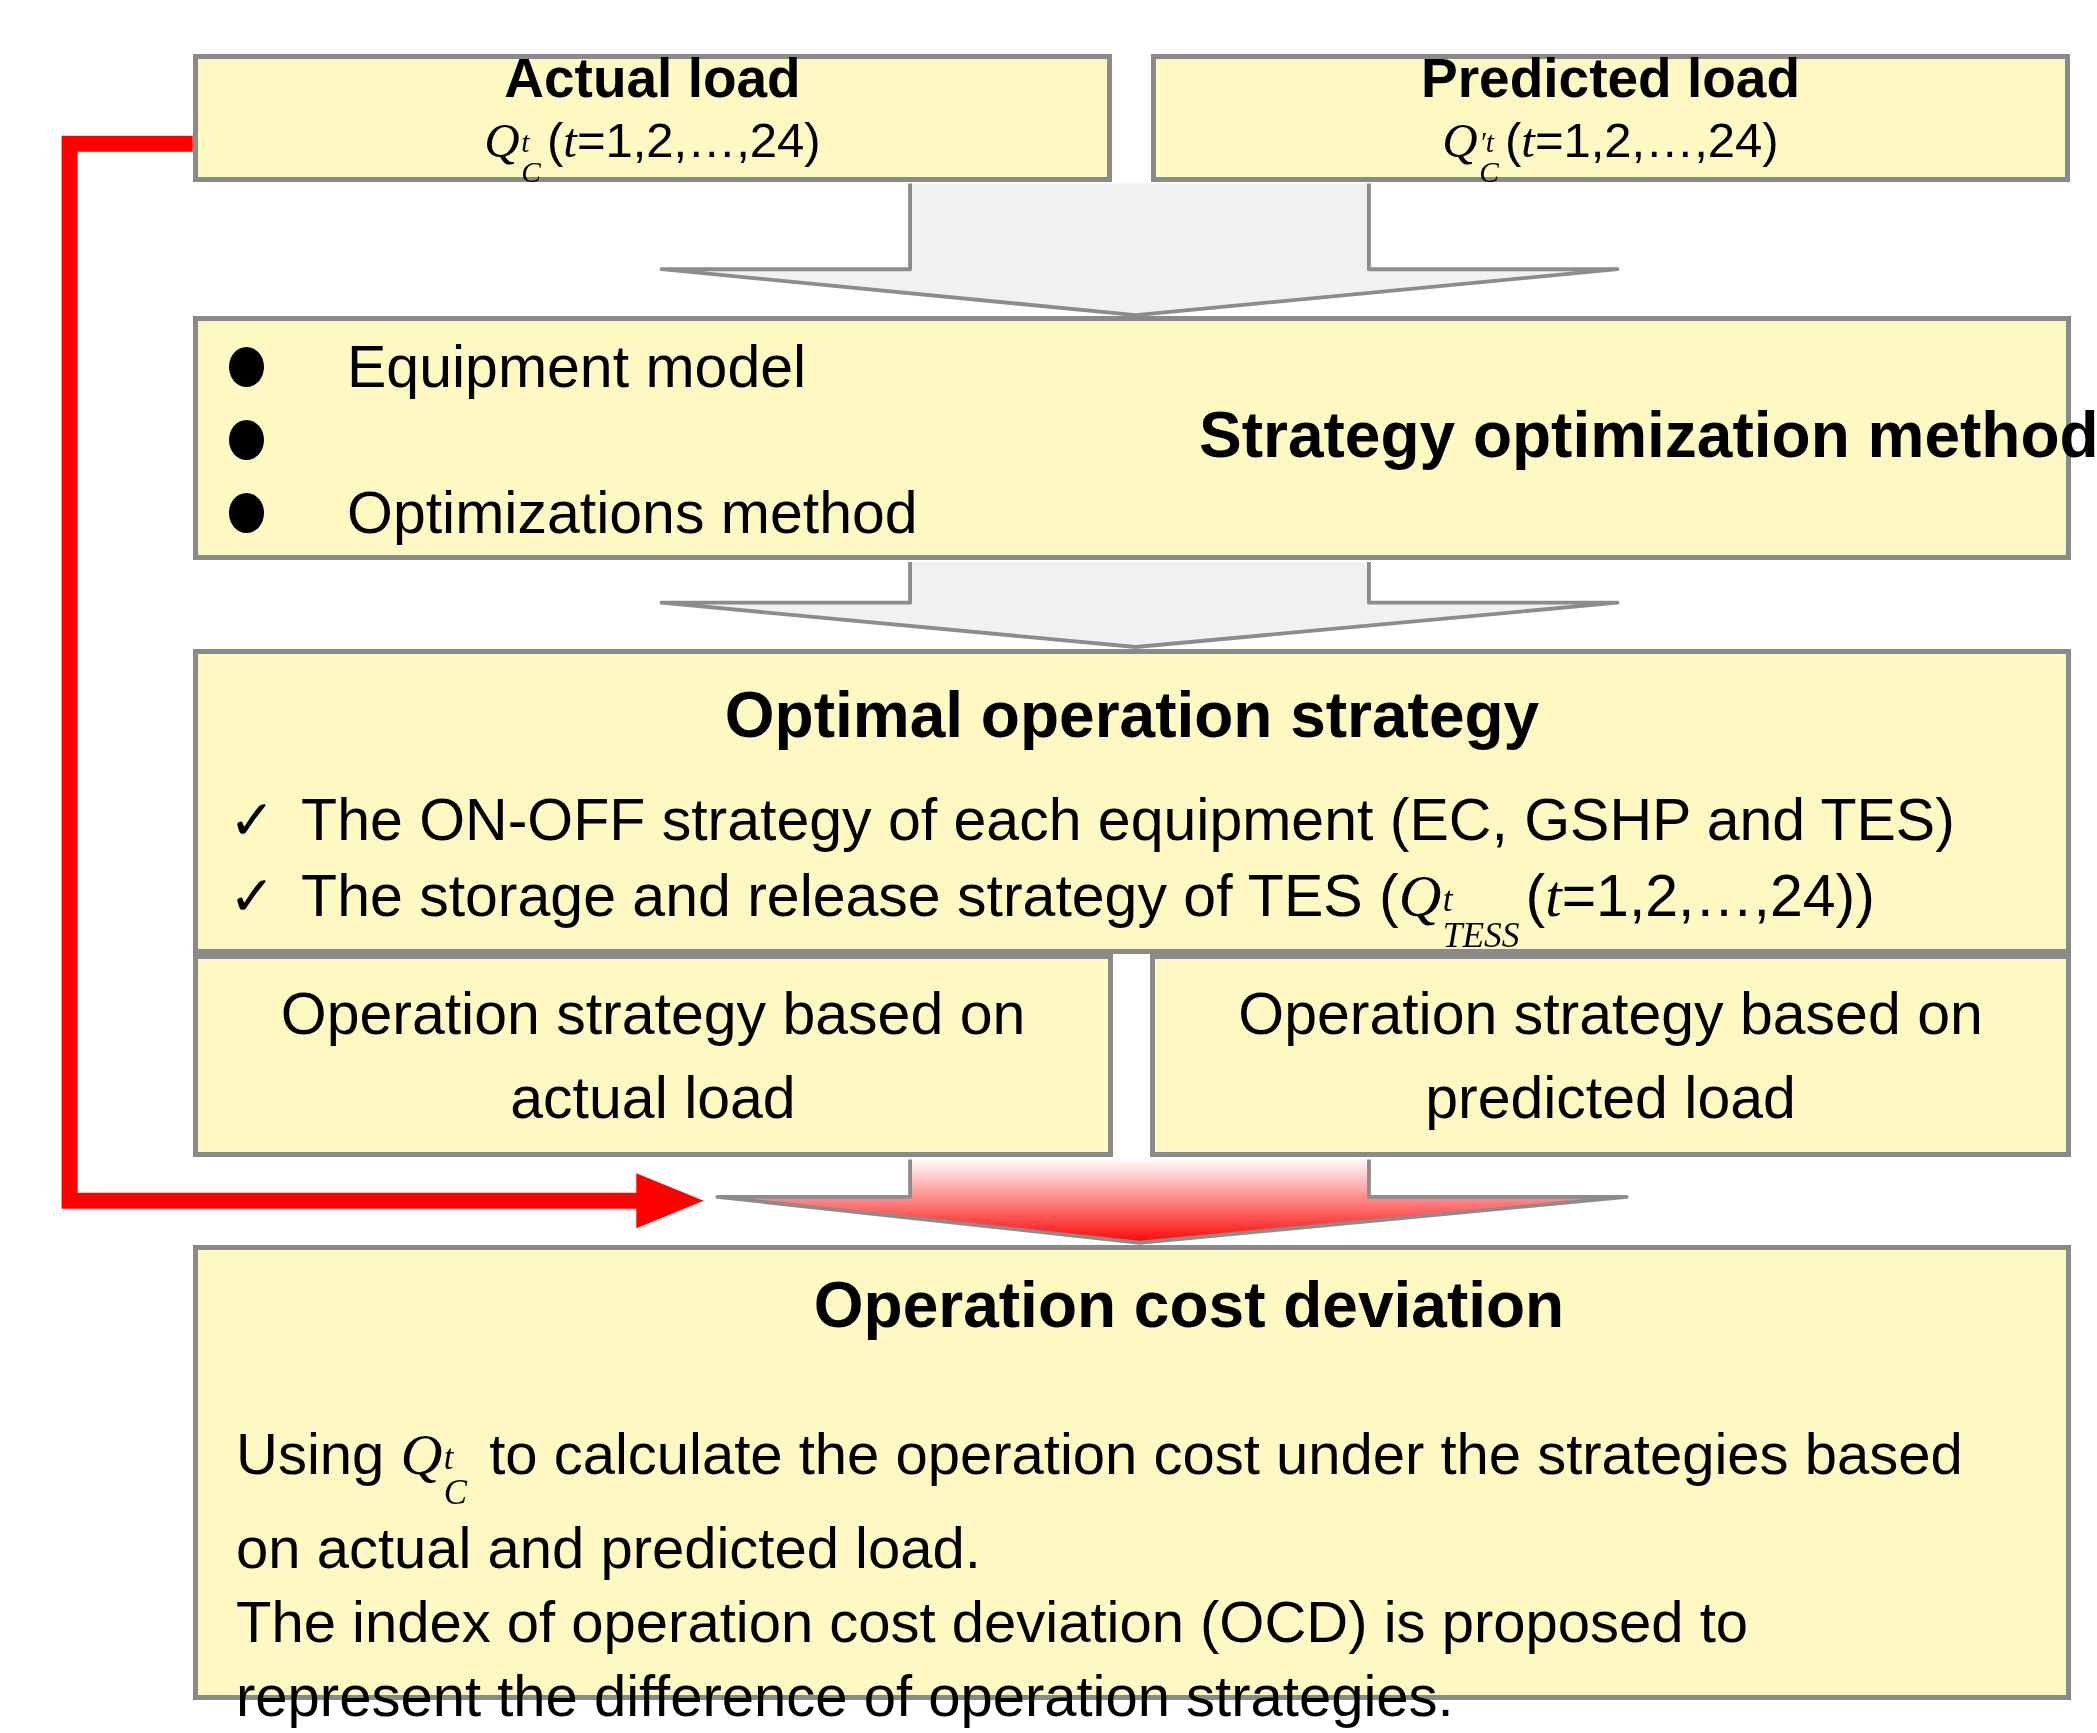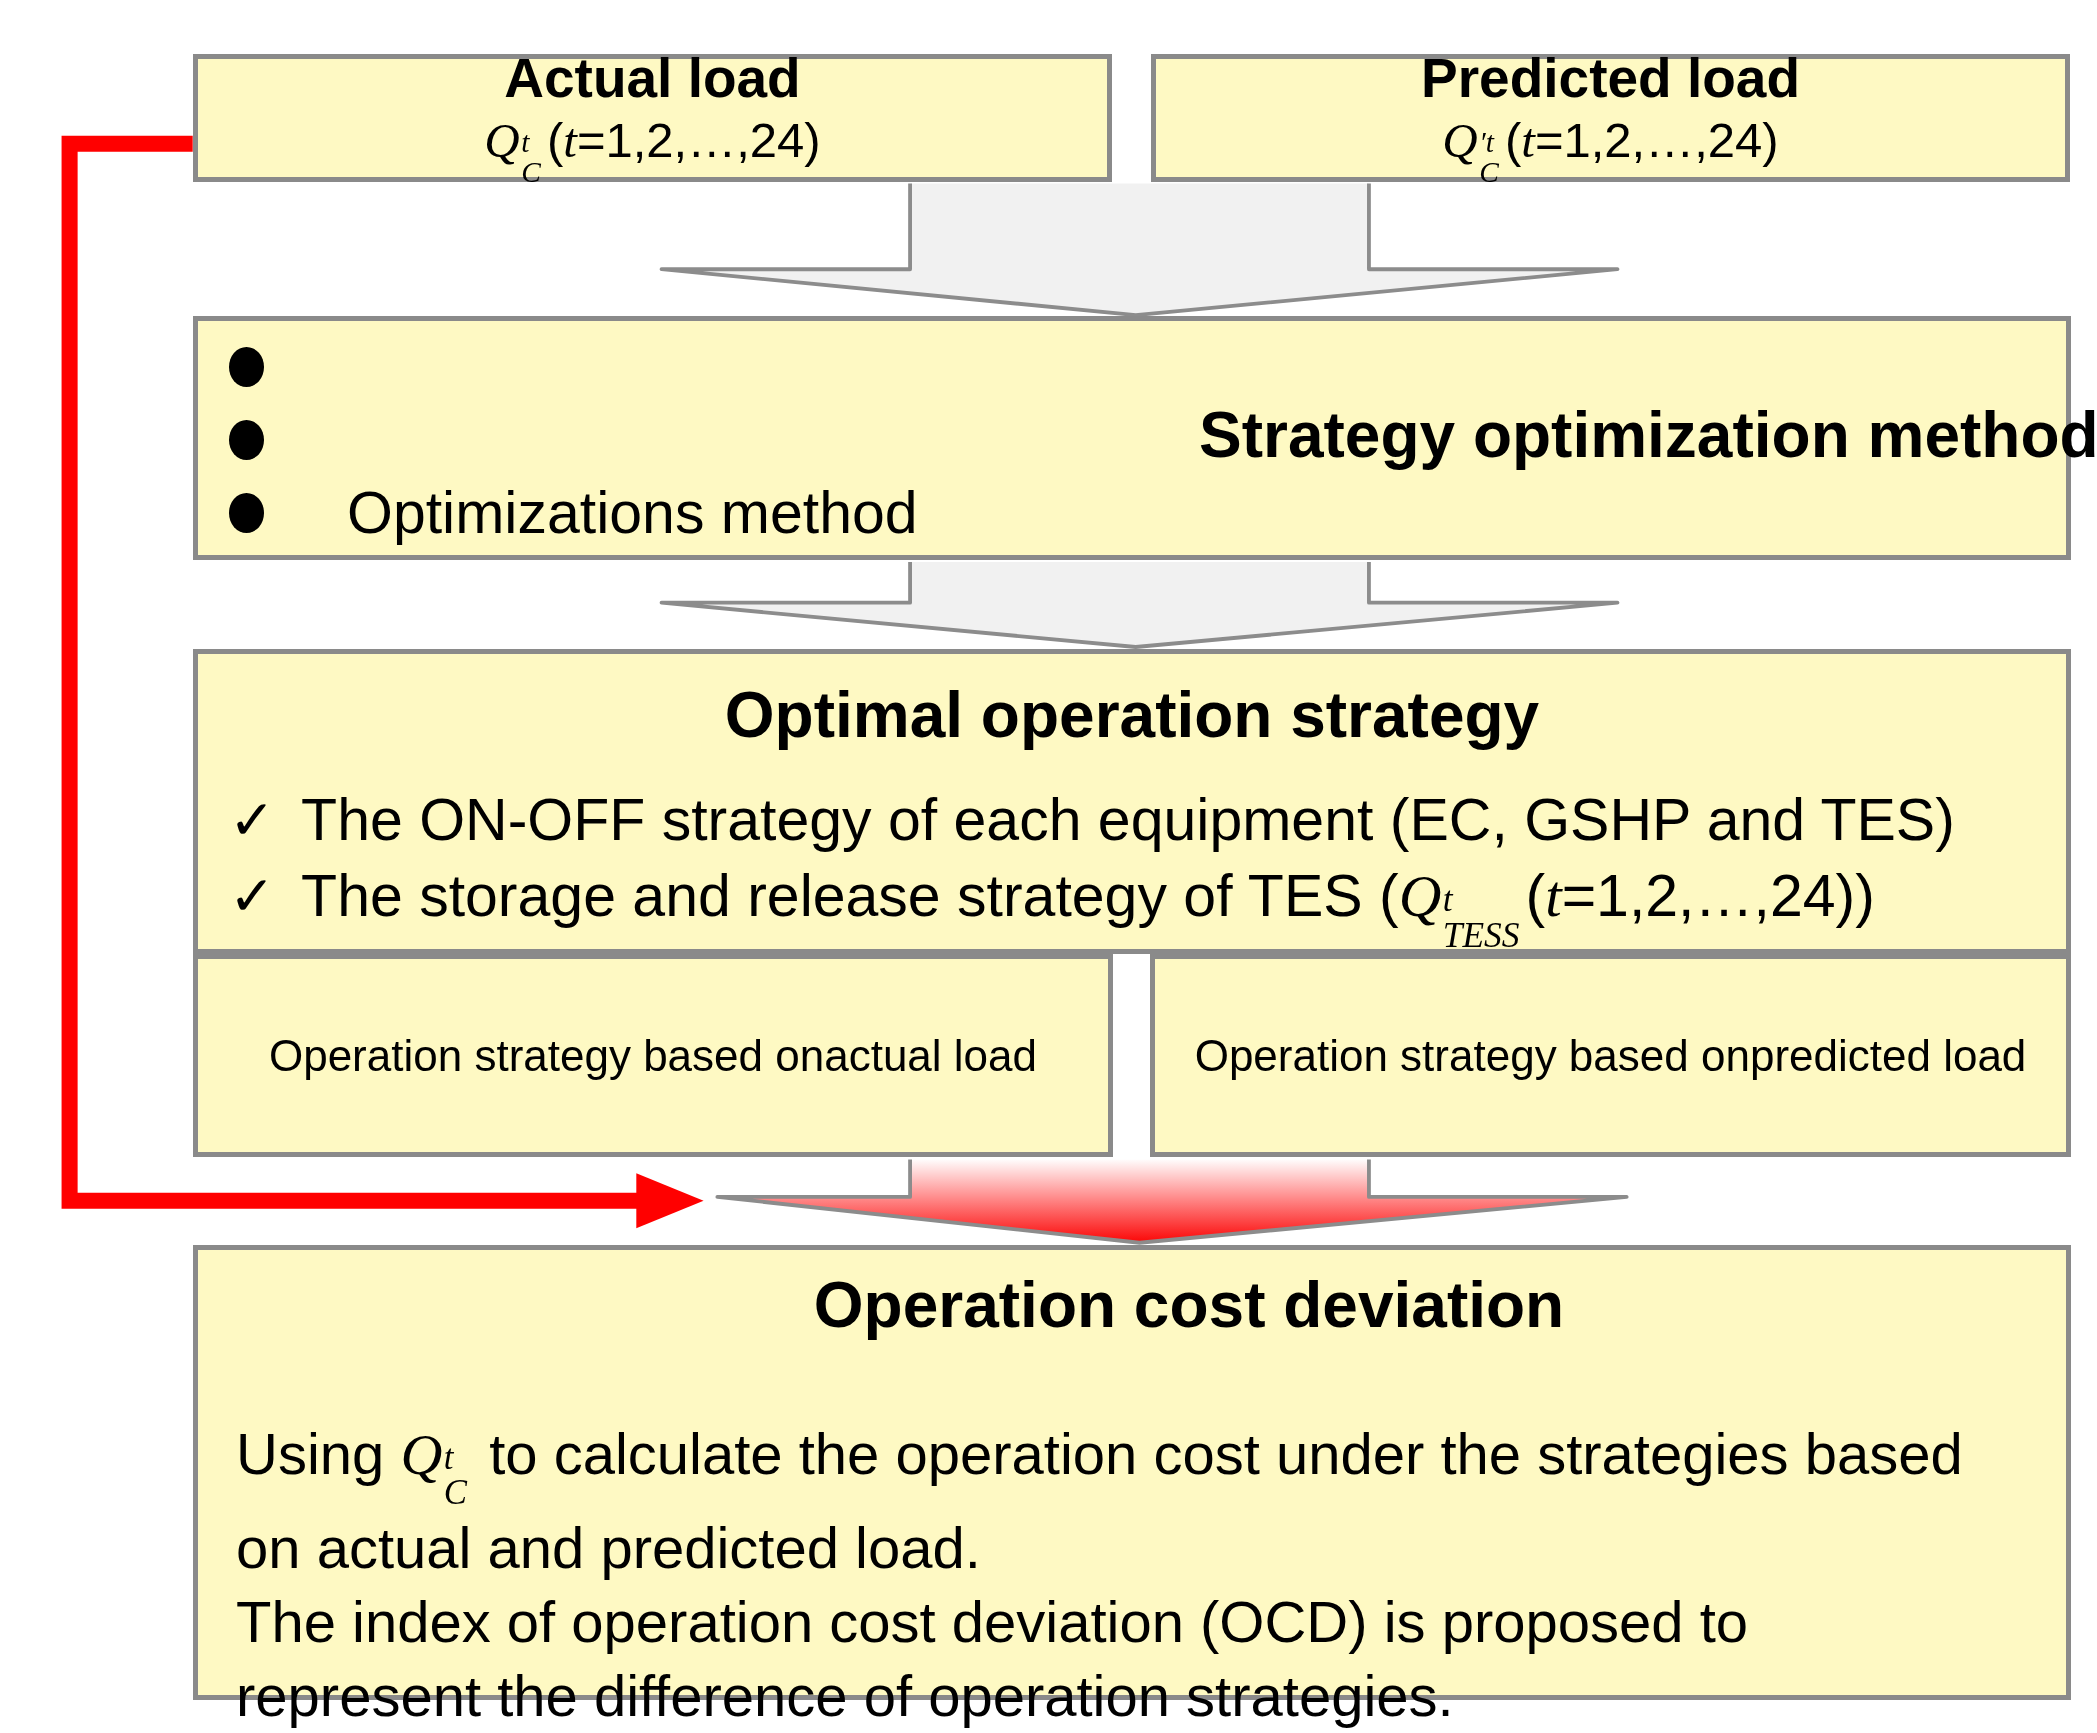--- a/index.html
+++ b/index.html
@@ -30,22 +30,22 @@
     position:absolute;left:1151px;top:398px;width:887px;
     font-size:64px;font-weight:bold;white-space:nowrap;margin-left:48px;
   }
   
   .opt-title{position:absolute;left:193px;top:678px;width:1878px;text-align:center;
     font-size:64px;font-weight:bold;}
   .checks{position:absolute;left:229px;top:782px;width:1821px;}
   .crow{display:flex;align-items:flex-start;height:76px;font-size:59px;line-height:76px;white-space:nowrap;}
   .cmark{font-size:55px;margin-right:26px;line-height:76px;}
   
-  .subbox{display:flex;flex-direction:row;align-items:center;justify-content:center;
-    font-size:44px;line-height:84px;text-align:right;}
+  .subbox{display:flex;flex-direction:column;align-items:center;justify-content:center;
+    font-size:59px;line-height:84px;text-align:right;}
   
   .ocd-title{position:absolute;left:193px;top:1268px;width:1992px;text-align:center;
     font-size:64px;font-weight:bold;}
   .ocd-par{position:absolute;left:236px;top:1381px;width:1805px;font-size:58px;line-height:74px;}
   .nowrap{white-space:nowrap;margin-top:36px;}
 </style>
 </head>
 <body>
 
 <svg class="layer" viewBox="0 0 2742 2266">
@@ -78,20 +78,21 @@
   <div class="ttl">Predicted load</div>
   <div class="frm nowrap">
     <span class="mq">Q</span><span class="qstack"><span class="s">′t</span><span class="s">C</span></span><span>(</span><span class="mt">t</span><span>=1,2,…,24)</span>
   </div>
 </div>
 
 <div class="box" style="left:193px;top:316px;width:1878px;height:244px;"></div>
 <div class="bullets">
   <div class="brow">
     <span class="bdot"></span>
+    <span>Equipment model</span>
   </div>
   <div class="brow">
     <span class="bdot"></span>
   </div>
   <div class="brow">
     <span class="bdot"></span>
     <span>Optimizations method</span>
   </div>
 </div>
 <div class="method-label">Strategy optimization method</div>

